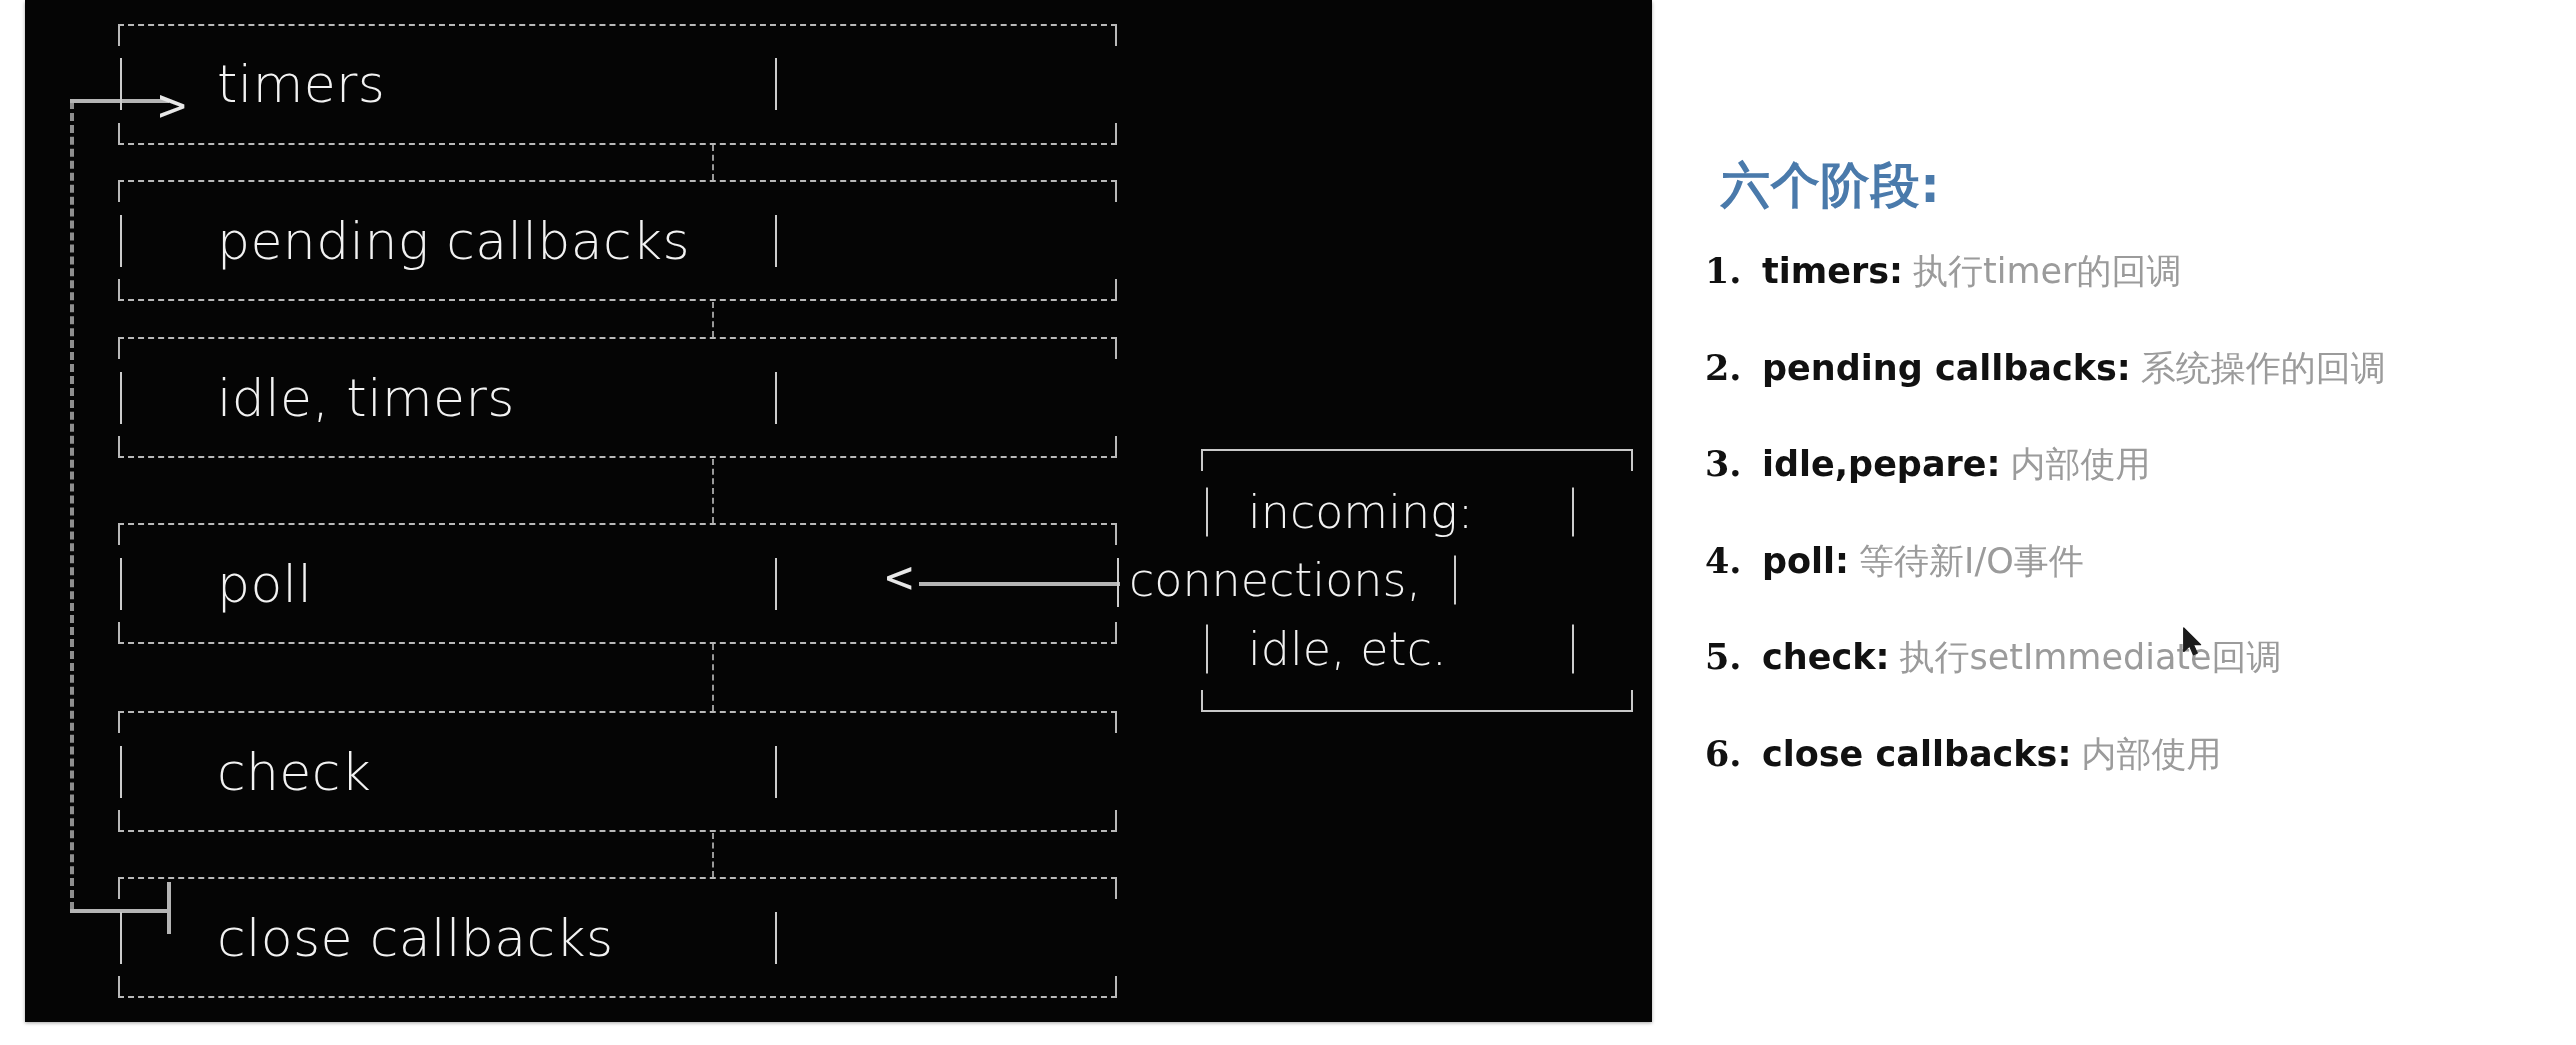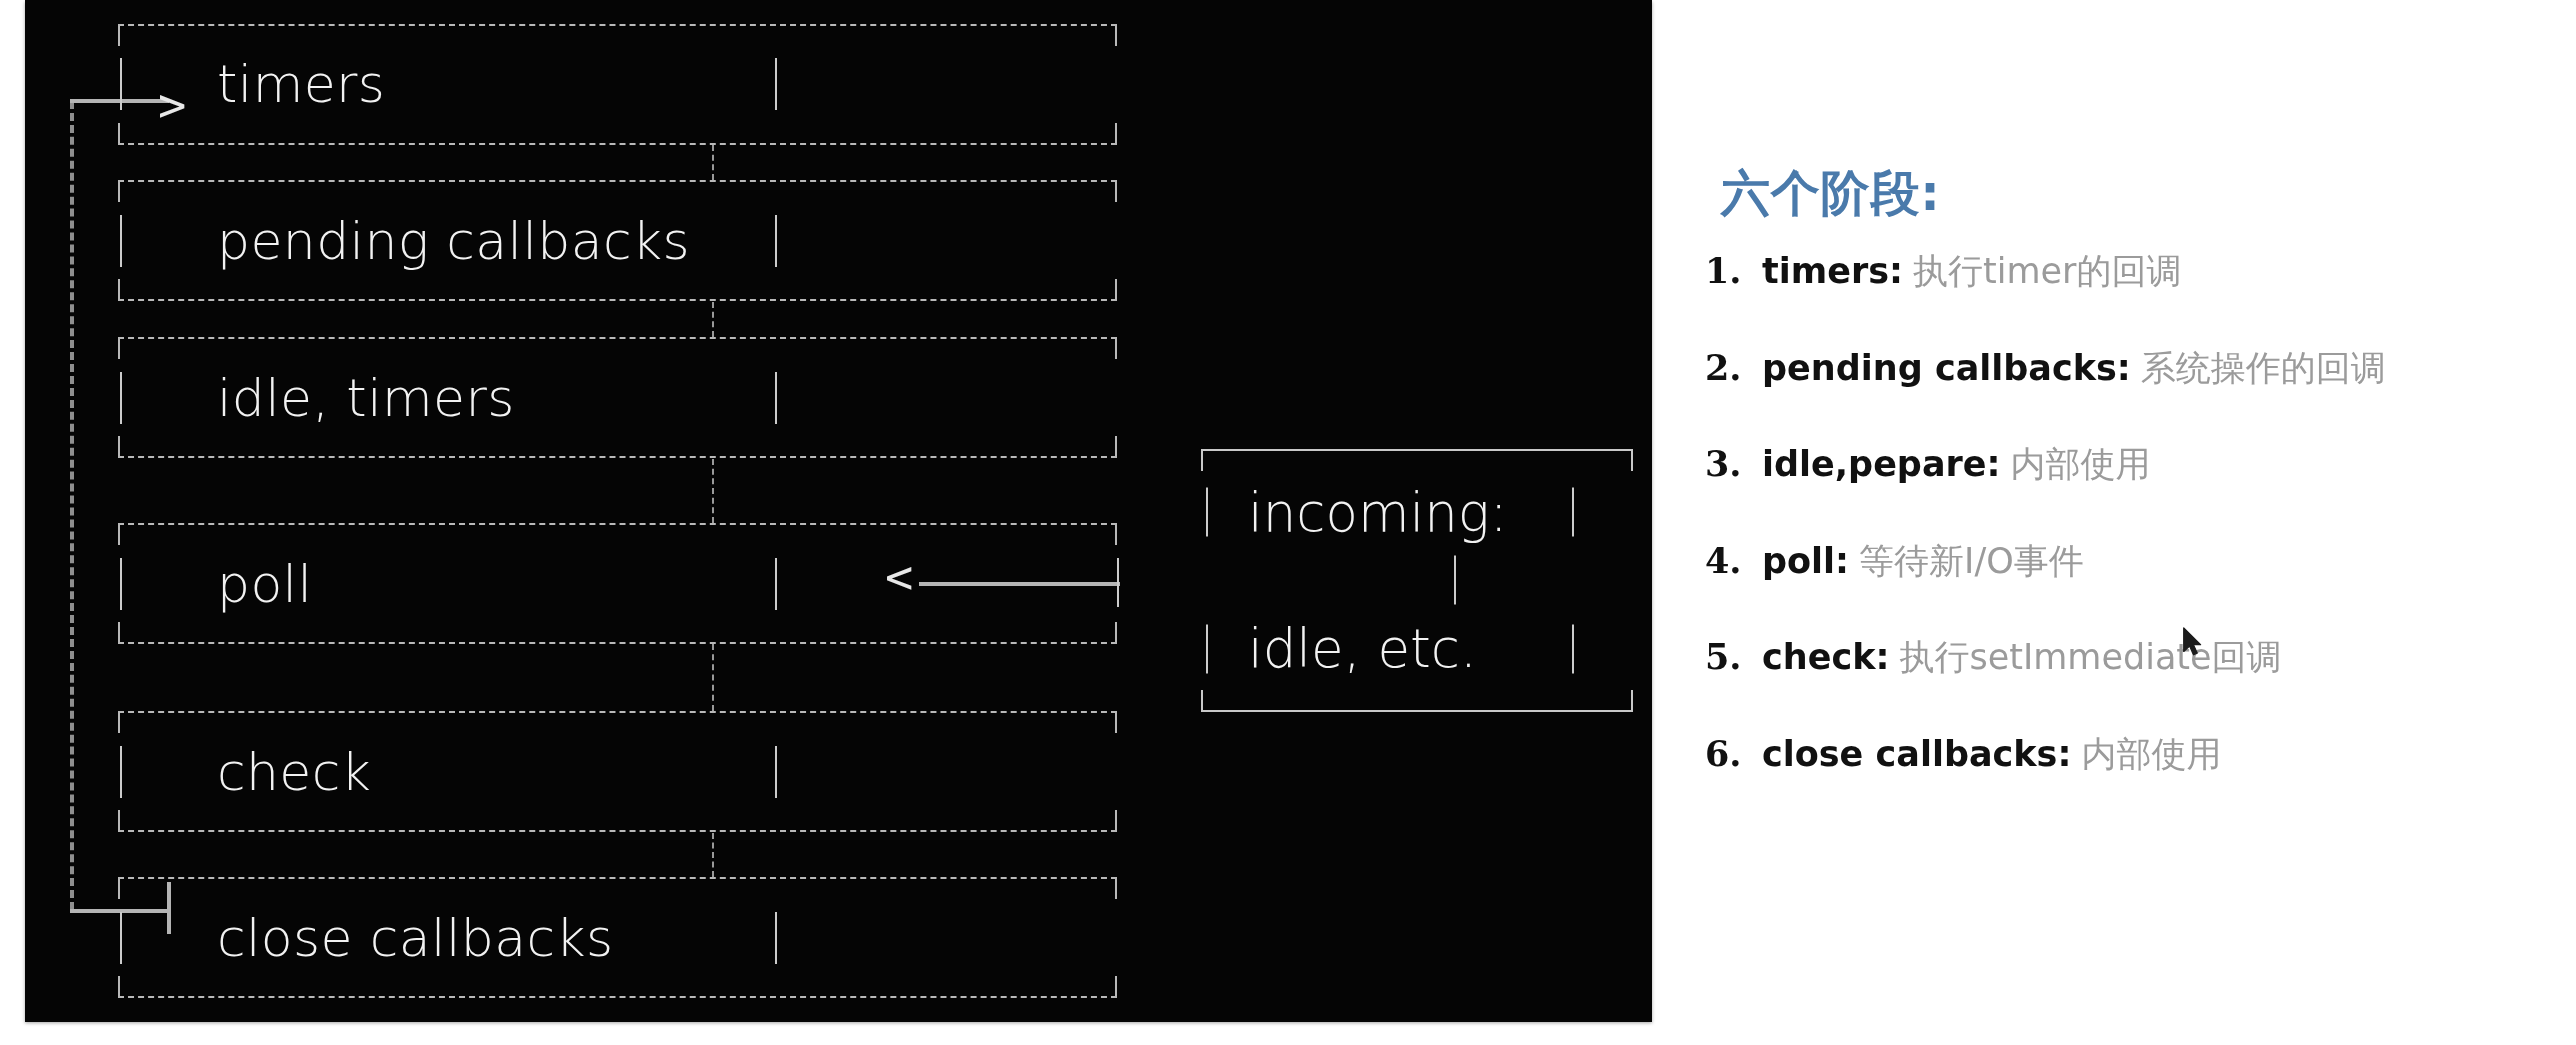--- a/index.html
+++ b/index.html
@@ -199,21 +199,21 @@
     position: absolute;
     top: 50%;
     transform: translateY(-50%);
     width: 0;
     height: 49px;
     border-left: 2.5px solid #cccccc;
   }
   .ib-text {
     position: absolute;
     color: #f2f2f2;
-    font-size: 53px;
+    font-size: 46px;
     line-height: 1;
     white-space: nowrap;
     font-family: "DejaVu Sans", "Liberation Sans", sans-serif;
     font-weight: 300;
     text-align: right;
   }
 
   
   .poll-arrow-line {
     position: absolute;
@@ -247,21 +247,21 @@
     left: 1673px;
     top: 0;
     width: 903px;
     height: 1045px;
     background: #ffffff;
   }
 
   .notes-title {
     position: absolute;
     left: 48px;
-    top: 136px;
+    top: 128px;
     color: #4a7aab;
     font-size: 49px;
     font-weight: 700;
     line-height: 1;
     letter-spacing: 0.8px;
     font-family: "DejaVu Sans", "Liberation Sans", sans-serif;
   }
 
   .notes-list {
     position: absolute;
@@ -425,20 +425,21 @@
       <div class="ib-corner bl"></div>
       <div class="ib-corner br"></div>
 
       <div class="ib-lines">
         <div class="ib-line">
           <span class="ib-pipe" style="left:5px;"></span>
           <span class="ib-text" style="left:47px;">incoming:</span>
           <span class="ib-pipe" style="left:371px;"></span>
         </div>
         <div class="ib-line">
+          <span class="ib-text" style="left:-72px;">connections,</span>
           <span class="ib-pipe" style="left:253px;"></span>
         </div>
         <div class="ib-line">
           <span class="ib-pipe" style="left:5px;"></span>
           <span class="ib-text" style="left:47px;">idle, etc.</span>
           <span class="ib-pipe" style="left:371px;"></span>
         </div>
       </div>
     </div>
 

